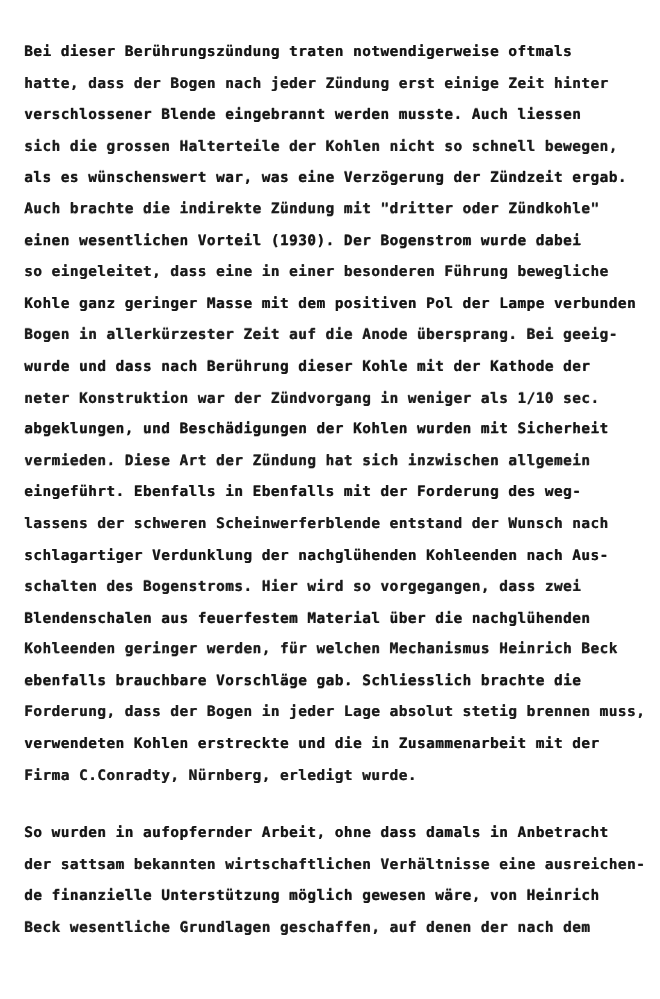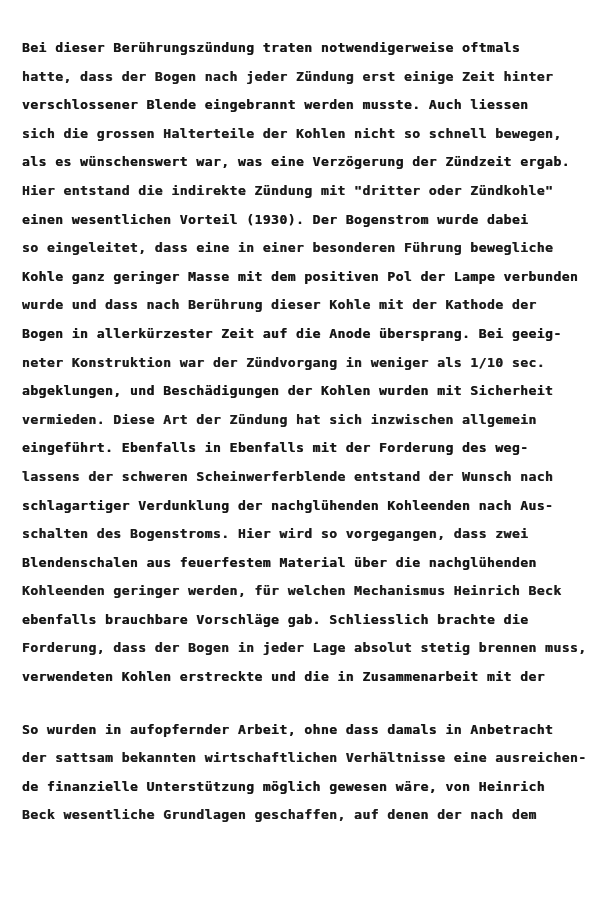--- a/index.html
+++ b/index.html
@@ -63,38 +63,39 @@
 
 <div id="page">
   <div id="text-column">
 
     <div class="para">
       <span class="line">Bei dieser Berührungszündung traten notwendigerweise oftmals</span>
       <span class="line">hatte, dass der Bogen nach jeder Zündung erst einige Zeit hinter</span>
       <span class="line">verschlossener Blende eingebrannt werden musste. Auch liessen</span>
       <span class="line">sich die grossen Halterteile der Kohlen nicht so schnell bewegen,</span>
       <span class="line">als es wünschenswert war, was eine Verzögerung der Zündzeit ergab.</span>
-      <span class="line">Hier entstand die indirekte Zündung mit "dritter oder Zündkohle"</span>
+      <span class="line">Auch brachte die indirekte Zündung mit "dritter oder Zündkohle"</span>
       <span class="line">einen wesentlichen Vorteil (1930). Der Bogenstrom wurde dabei</span>
       <span class="line">so eingeleitet, dass eine in einer besonderen Führung bewegliche</span>
       <span class="line">Kohle ganz geringer Masse mit dem positiven Pol der Lampe verbunden</span>
+      <span class="line">Bogen in allerkürzester Zeit auf die Anode übersprang. Bei geeig-</span>
       <span class="line">wurde und dass nach Berührung dieser Kohle mit der Kathode der</span>
-      <span class="line">Bogen in allerkürzester Zeit auf die Anode übersprang. Bei geeig-</span>
       <span class="line">neter Konstruktion war der Zündvorgang in weniger als 1/10 sec.</span>
       <span class="line">abgeklungen, und Beschädigungen der Kohlen wurden mit Sicherheit</span>
       <span class="line">vermieden. Diese Art der Zündung hat sich inzwischen allgemein</span>
       <span class="line">eingeführt. Ebenfalls in Ebenfalls mit der Forderung des weg-</span>
       <span class="line">lassens der schweren Scheinwerferblende entstand der Wunsch nach</span>
       <span class="line">schlagartiger Verdunklung der nachglühenden Kohleenden nach Aus-</span>
       <span class="line">schalten des Bogenstroms. Hier wird so vorgegangen, dass zwei</span>
       <span class="line">Blendenschalen aus feuerfestem Material über die nachglühenden</span>
       <span class="line">Kohleenden geringer werden, für welchen Mechanismus Heinrich Beck</span>
       <span class="line">ebenfalls brauchbare Vorschläge gab. Schliesslich brachte die</span>
       <span class="line">Forderung, dass der Bogen in jeder Lage absolut stetig brennen muss,</span>
       <span class="line">verwendeten Kohlen erstreckte und die in Zusammenarbeit mit der</span>
+      <span class="line">Firma C.Conradty, Nürnberg, erledigt wurde.</span>
     </div>
 
     <div class="para">
       <span class="line">So wurden in aufopfernder Arbeit, ohne dass damals in Anbetracht</span>
       <span class="line">der sattsam bekannten wirtschaftlichen Verhältnisse eine ausreichen-</span>
       <span class="line">de finanzielle Unterstützung möglich gewesen wäre, von Heinrich</span>
       <span class="line">Beck wesentliche Grundlagen geschaffen, auf denen der nach dem</span>
     </div>
 
   </div>

